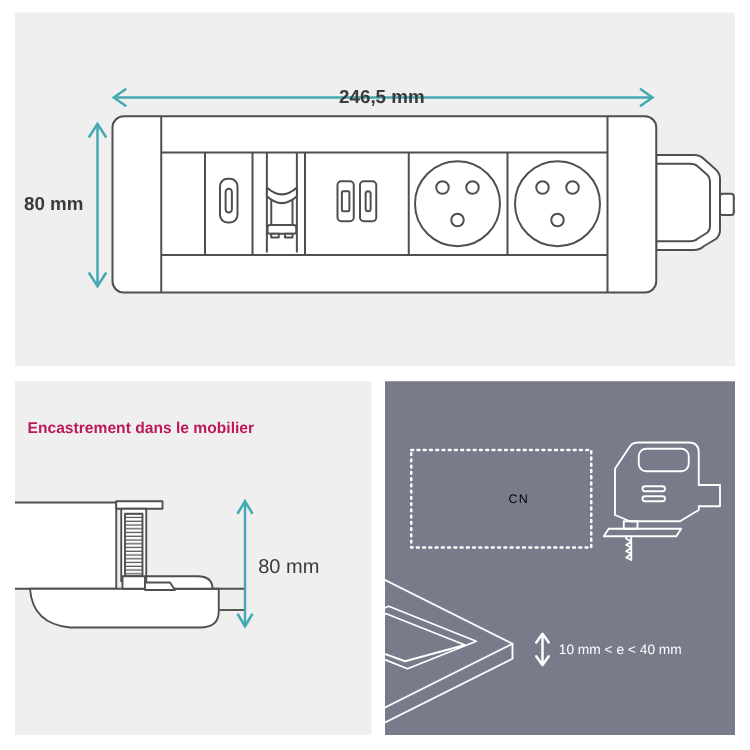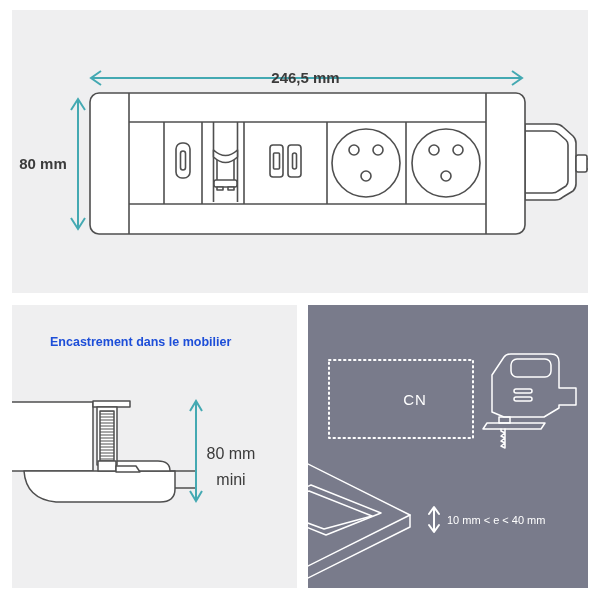--- a/index.html
+++ b/index.html
@@ -6,24 +6,24 @@
   body{width:600px;height:600px;position:relative;font-family:"Liberation Sans","DejaVu Sans",sans-serif;color:#3b3b3b;}
   .card{position:absolute;overflow:hidden;}
   .card-top{left:12px;top:10px;width:576px;height:283px;background:#efeff0;}
   .card-bl{left:12px;top:305px;width:285px;height:283px;background:#efeff0;}
   .card-br{left:308px;top:305px;width:280px;height:283px;background:#797b8b;}
   .card svg{position:absolute;left:0;top:0;}
   .lbl{position:absolute;white-space:nowrap;}
   .dim-label{font-size:15px;font-weight:700;color:#3b3b3b;}
   .width-label{left:76px;top:59px;width:435px;text-align:center;}
   .height-label{left:2px;top:145px;width:58px;text-align:center;}
-  .mount-title{left:38px;top:30px;font-size:12.5px;font-weight:700;color:#1d4ed8;}
+  .mount-title{left:10px;top:30px;font-size:12.5px;font-weight:700;color:#be185d;}
   .depth-label{left:190px;top:136px;width:58px;text-align:center;font-size:16px;color:#3b3b3b;line-height:26px;}
   .cn-label{left:21px;top:55px;width:172px;height:78px;display:flex;align-items:center;justify-content:center;
-            color:#ffffff;font-size:15px;letter-spacing:1px;}
+            color:#000000;font-size:10px;letter-spacing:1px;}
   .thickness-label{left:139px;top:209px;color:#fff;font-size:11px;}
 </style>
 </head>
 <body>
 
 <div class="card card-top">
   <svg width="576" height="283" viewBox="0 0 576 283">
     <g stroke="#44a9b2" stroke-width="2" fill="none">
       <line x1="80" y1="68" x2="509" y2="68"></line>
       <polyline points="89,61 79,68 89,75"></polyline>
@@ -123,21 +123,20 @@
     </defs>
     <g stroke="#44a9b2" stroke-width="2" fill="none">
       <line x1="184" y1="97" x2="184" y2="195"></line>
       <polyline points="178,106 184,96 190,106"></polyline>
       <polyline points="178,186 184,196 190,186"></polyline>
     </g>
   </svg>
   <div class="lbl mount-title">Encastrement dans le mobilier</div>
   <div class="lbl depth-label">
     <div>80 mm</div>
-    <div>mini</div>
   </div>
 </div>
 
 <div class="card card-br">
   <svg width="280" height="283" viewBox="0 0 280 283">
     <g stroke="#ffffff" fill="none" stroke-linejoin="round" stroke-linecap="round">
 
       <rect x="21" y="55" width="144" height="78" stroke-width="2" stroke-dasharray="1.5 3.5"></rect>
 
       <g stroke-width="1.5">

